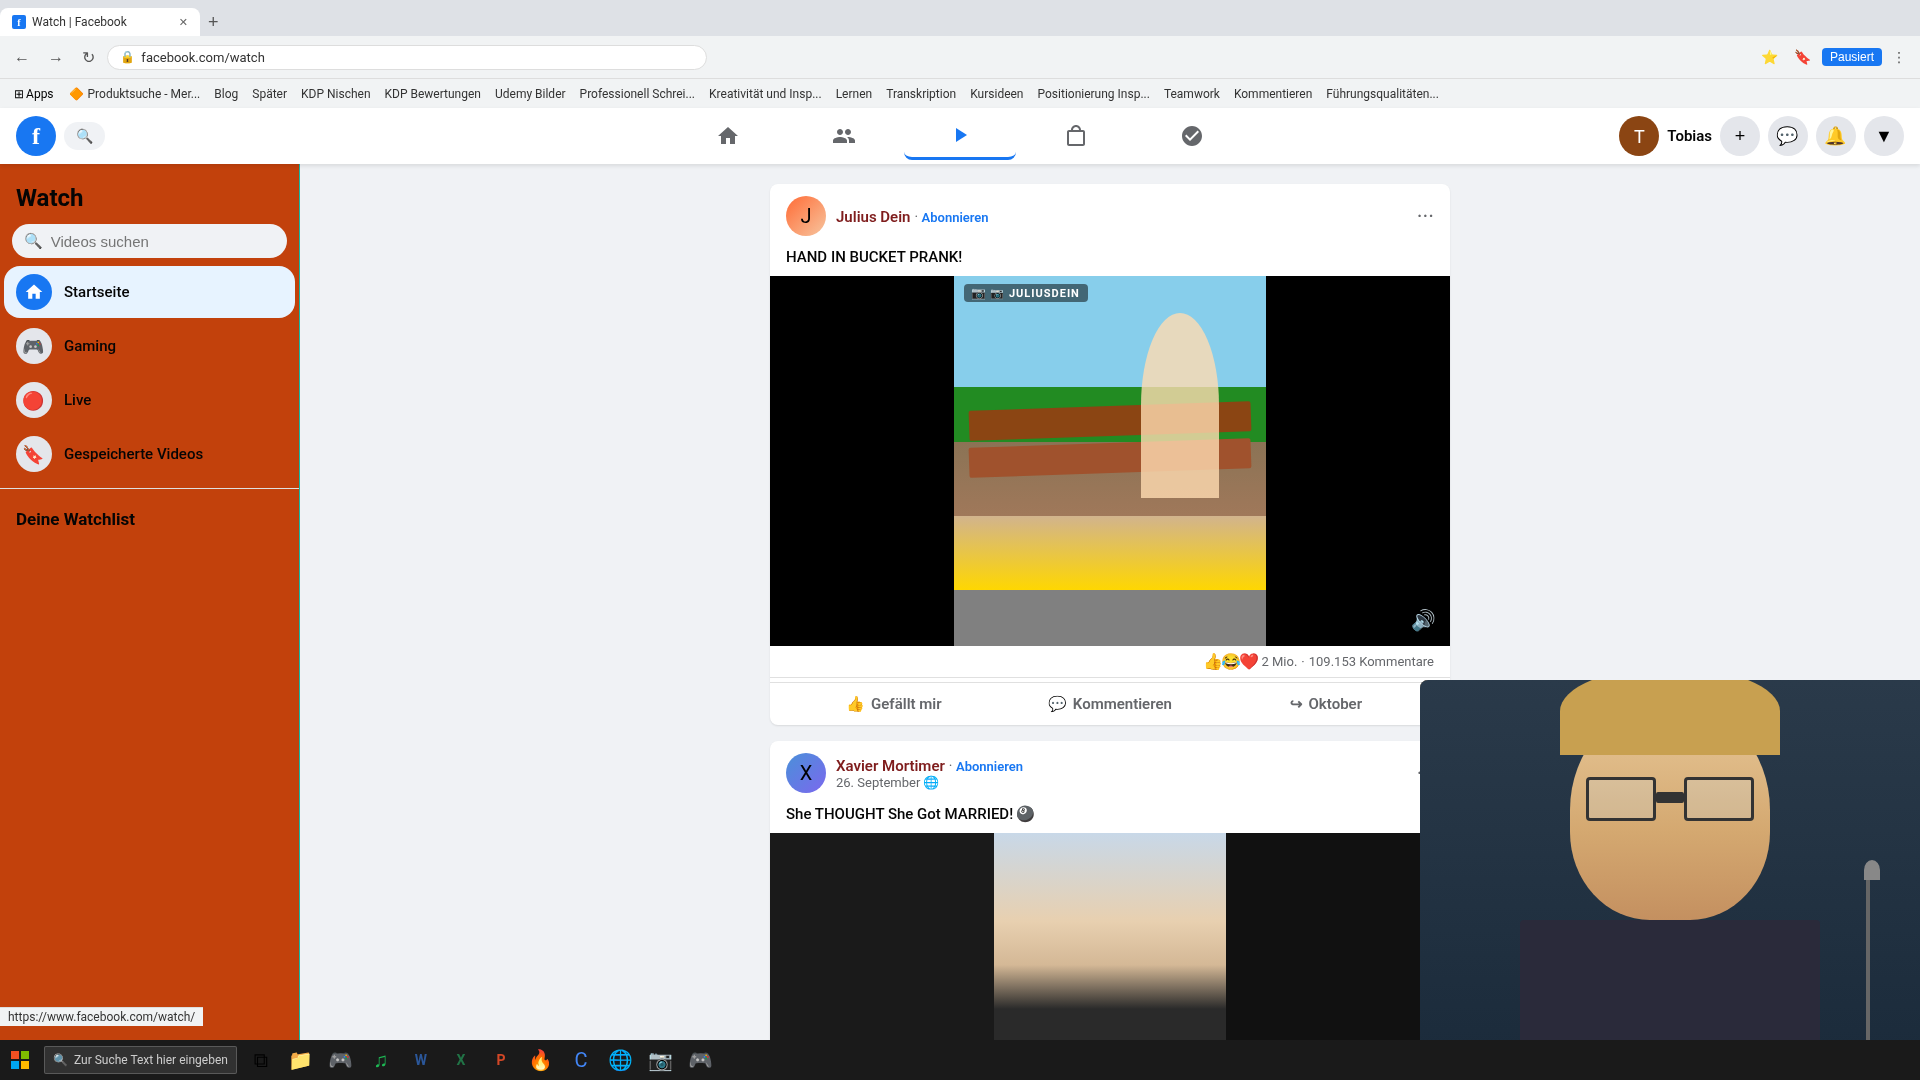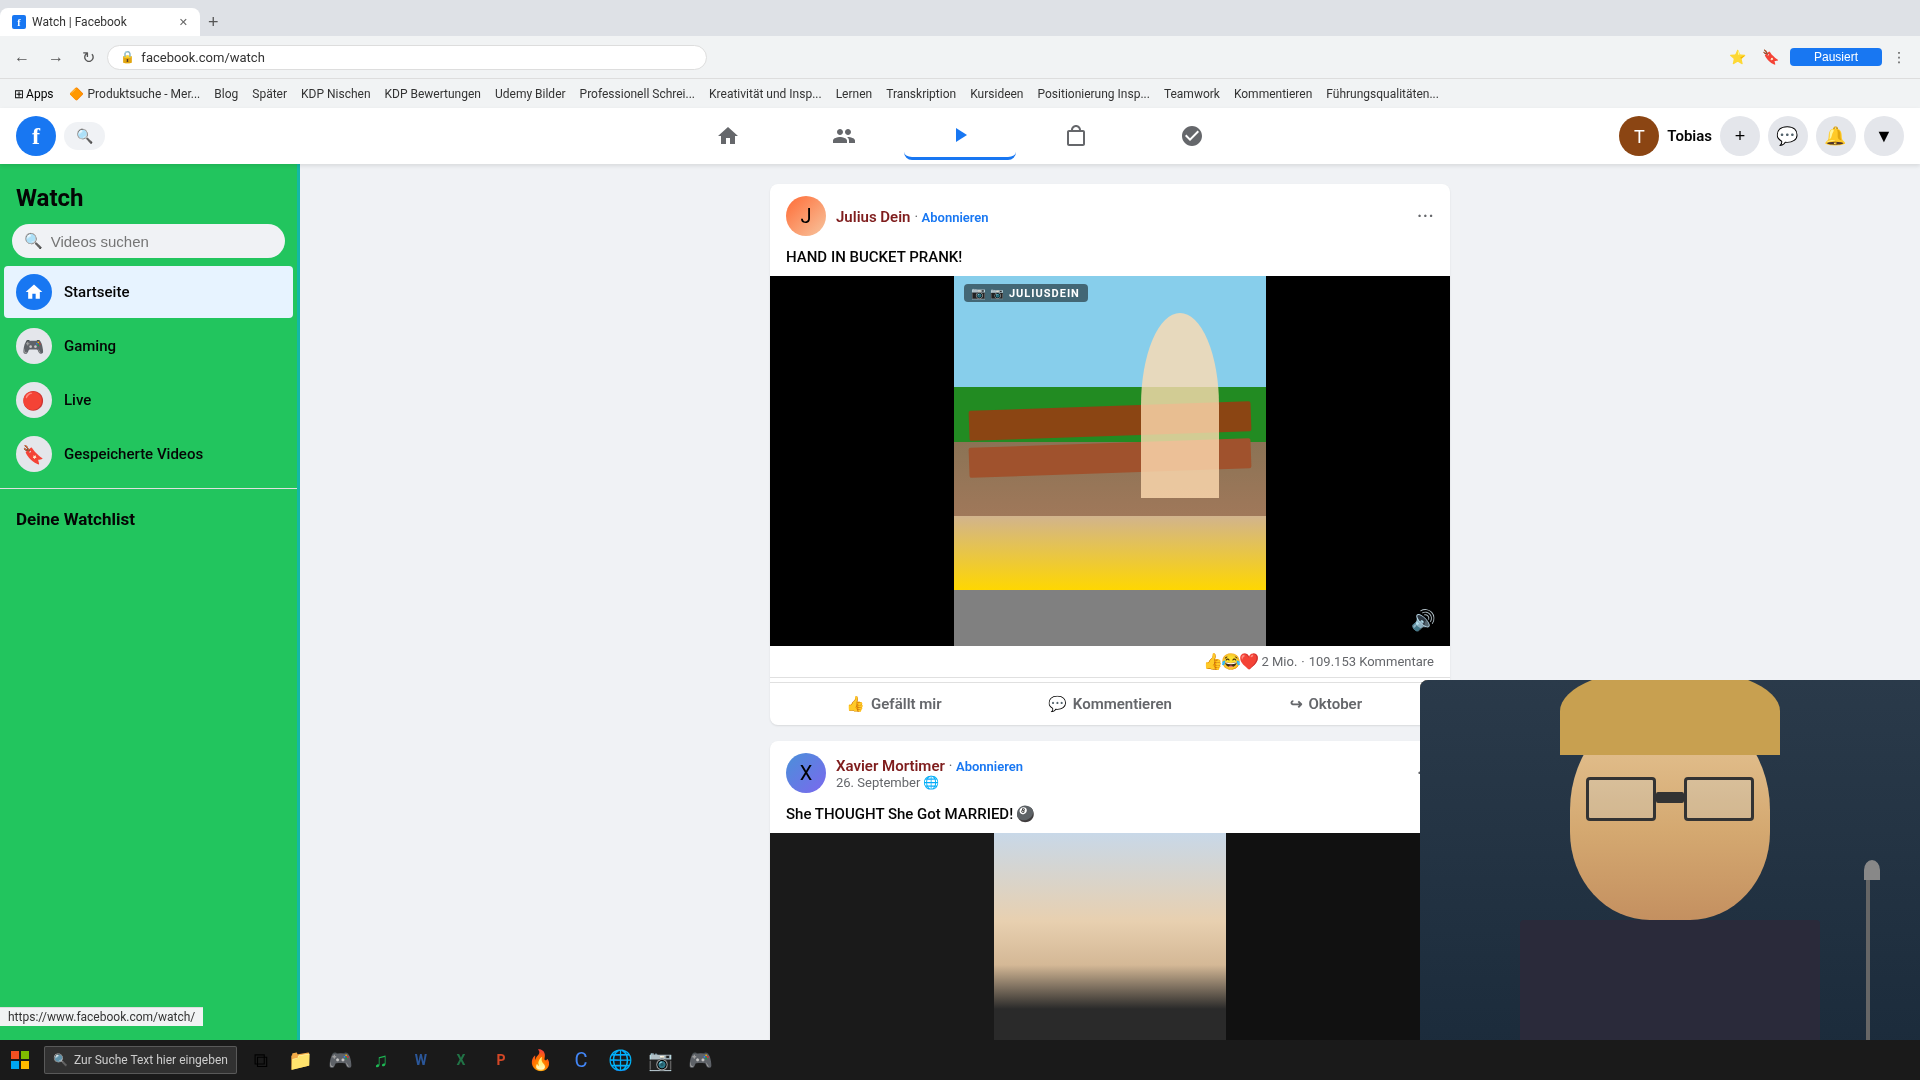--- a/index.html
+++ b/index.html
@@ -36,26 +36,26 @@
     .fb-nav-item.active { color: #1877f2; border-bottom: 3px solid #1877f2; }
     .fb-nav-right { display: flex; align-items: center; gap: 8px; margin-left: auto; }
     .fb-nav-right-btn { background: #e4e6eb; border: none; border-radius: 50%; width: 40px; height: 40px; cursor: pointer; display: flex; align-items: center; justify-content: center; font-size: 18px; }
     .fb-username { font-size: 15px; font-weight: 600; color: #050505; }
     .fb-avatar { width: 40px; height: 40px; border-radius: 50%; background: #c0c0c0; overflow: hidden; display: flex; align-items: center; justify-content: center; font-size: 18px; color: white; }
 
     
     .fb-main { display: flex; flex: 1; overflow: hidden; }
 
     
-    .fb-sidebar { width: 300px; background: #22c55e; padding: 12px 0; overflow-y: auto; flex-shrink: 0; border-right: 3px solid #14b8a6; }
+    .fb-sidebar { width: 300px; background: #c2410c; padding: 12px 0; overflow-y: auto; flex-shrink: 0; border-right: 1px solid #14b8a6; }
     .sidebar-title { font-size: 24px; font-weight: 700; color: #050505; padding: 8px 16px 12px; }
     .sidebar-search { margin: 0 12px 8px; background: #f0f2f5; border: none; border-radius: 20px; padding: 8px 12px; font-size: 15px; width: calc(100% - 24px); display: flex; align-items: center; gap: 8px; }
     .sidebar-search-icon { color: #65676b; }
     .sidebar-search-input { background: none; border: none; outline: none; font-size: 15px; color: #050505; width: 100%; }
-    .sidebar-nav-item { display: flex; align-items: center; gap: 12px; padding: 8px 12px; cursor: pointer; border-radius: 4px; margin: 2px 4px; }
+    .sidebar-nav-item { display: flex; align-items: center; gap: 12px; padding: 8px 12px; cursor: pointer; border-radius: 16px; margin: 2px 4px; }
     .sidebar-nav-item.active { background: #e7f3ff; }
     .sidebar-nav-icon { width: 36px; height: 36px; border-radius: 50%; display: flex; align-items: center; justify-content: center; font-size: 18px; background: #e4e6eb; }
     .sidebar-nav-icon.active-icon { background: #1877f2; color: white; }
     .sidebar-nav-label { font-size: 15px; font-weight: 500; color: #050505; }
     .sidebar-section-title { font-size: 17px; font-weight: 700; color: #050505; padding: 12px 16px 4px; }
     .sidebar-divider { border: none; border-top: 1px solid #e0e0e0; margin: 8px 0; }
 
     
     .fb-feed { flex: 1; overflow-y: auto; padding: 20px; display: flex; flex-direction: column; align-items: center; gap: 16px; background: #f0f2f5; }
 
@@ -116,21 +116,21 @@
     <button class="nav-btn">←</button>
     <button class="nav-btn">→</button>
     <button class="nav-btn">↻</button>
     <div class="address-bar">
       <span class="address-bar-lock">🔒</span>
       <span>facebook.com/watch</span>
     </div>
     <div class="nav-icons">
       <button class="nav-icon-btn">⭐</button>
       <button class="nav-icon-btn">🔖</button>
-      <button class="nav-icon-btn" style="background:#1877f2;color:white;border-radius:4px;padding:2px 24px;font-size:12px;">Pausiert</button>
+      <button class="nav-icon-btn" style="background:#1877f2;color:white;border-radius:4px;padding:2px 8px;font-size:12px;">Pausiert</button>
       <button class="nav-icon-btn">⋮</button>
     </div>
   </div>
 
   <div class="bookmarks-bar">
     <div class="bookmark-apps">
       <span>⊞</span>
       <span>Apps</span>
     </div>
     <div class="bookmark-item">

